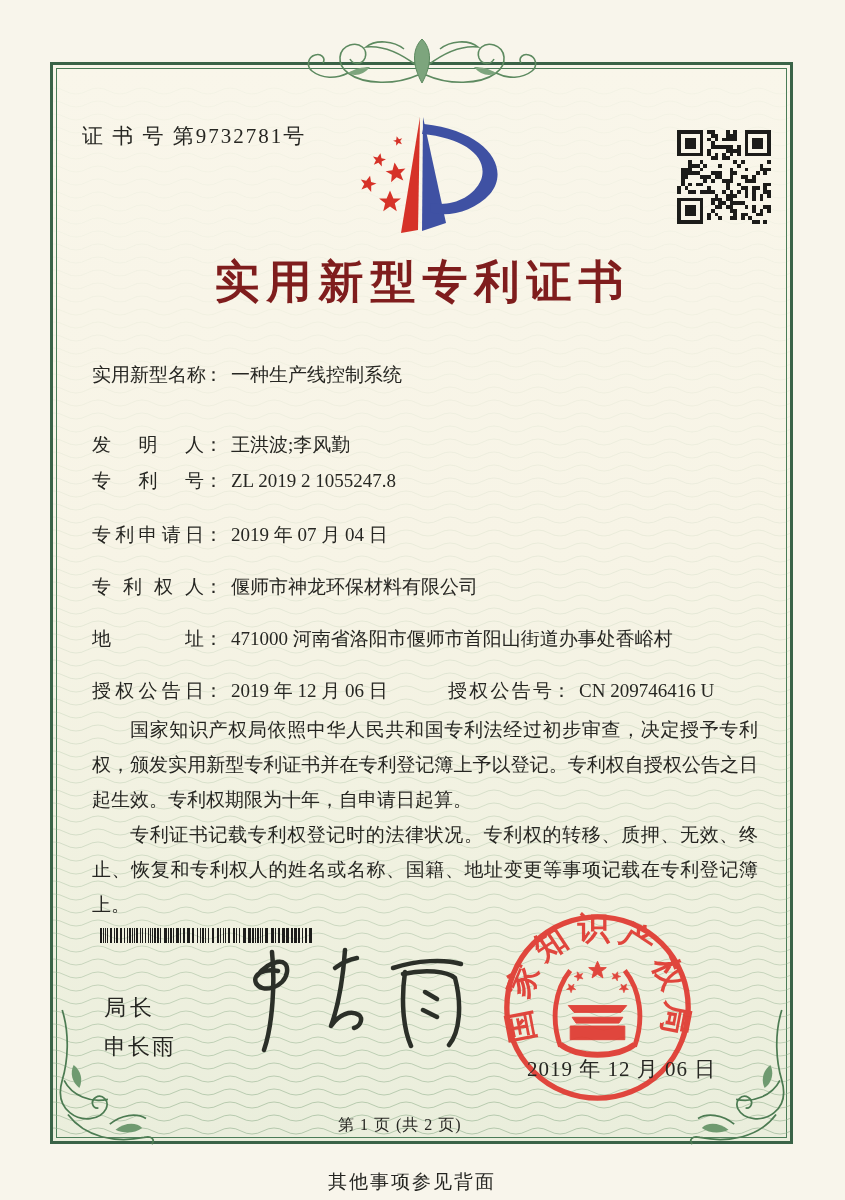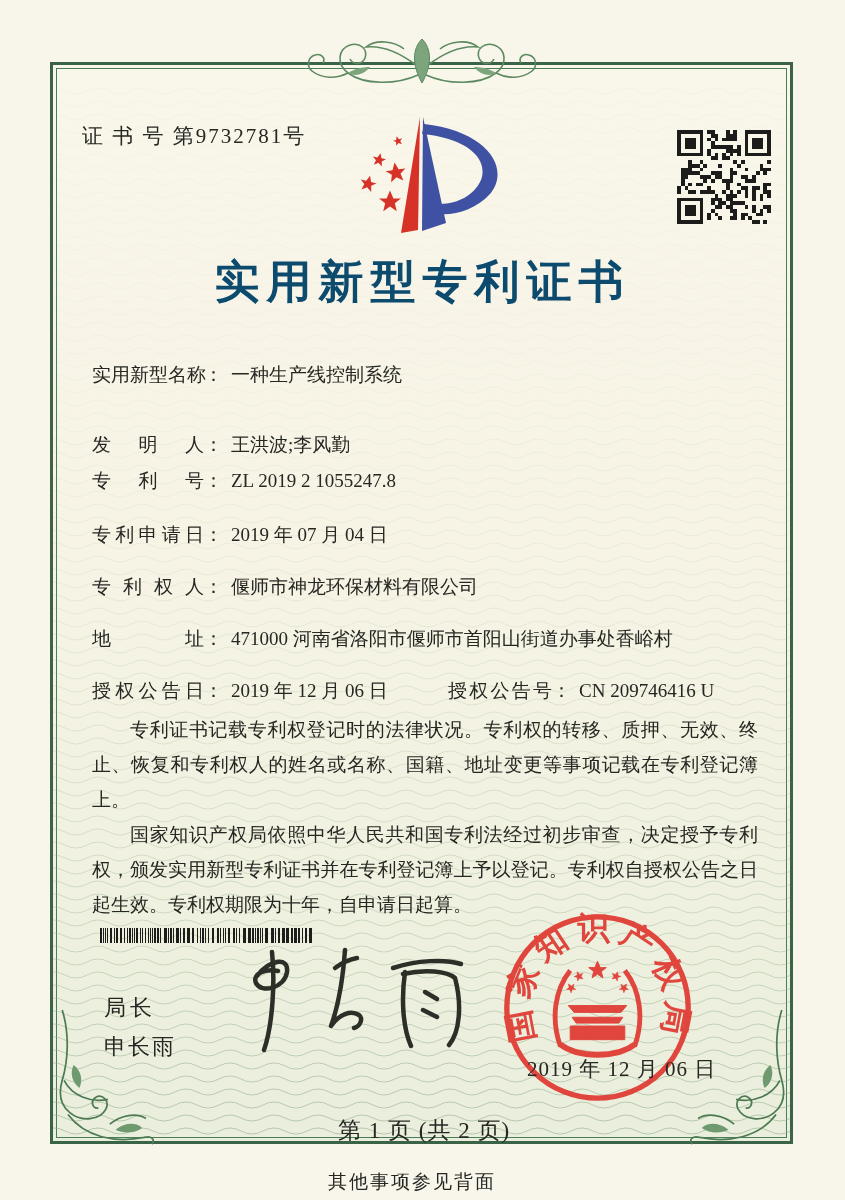--- a/index.html
+++ b/index.html
@@ -30,42 +30,42 @@
     position:absolute;left:3px;top:3px;right:3px;bottom:3px;
     border:1px solid var(--frame-green-2);
   }
   #waves{left:53px;top:65px;width:737px;height:1076px;pointer-events:none;}
   
   .cert-no{left:82px;top:122px;font-size:21px;letter-spacing:2px;}
   #logo{left:332px;top:110px;width:190px;height:132px;}
   #qr{left:677px;top:130px;width:94px;height:94px;}
   .title{
     left:0;top:252px;width:845px;text-align:center;
-    font-size:45px;font-weight:bold;letter-spacing:7px;color:#0c4a6e;
+    font-size:45px;font-weight:bold;letter-spacing:7px;color:#7f1d1d;
   }
   
   .row{position:absolute;left:92px;font-size:19px;white-space:nowrap;}
   .flabel{display:inline-block;width:112px;text-align:justify;text-align-last:justify;vertical-align:top;}
   .colon{display:inline-block;margin-right:8px;}
   .grant-no-group{position:absolute;left:335px;top:0;white-space:nowrap;margin-left:21px;}
   .grant-no-group .flabel{width:104px;}
   
   .paras{left:92px;top:712px;width:666px;font-size:19px;line-height:35px;text-align:justify;}
   .paras p{margin:0;text-indent:2em;}
   
   #barcode{left:100px;top:928px;width:218px;height:15px;}
   
   .signer-title{left:104px;top:993px;font-size:22px;letter-spacing:4px;font-family:Liberation Sans, sans-serif;}
   .signer-name{left:104px;top:1032px;font-size:22px;letter-spacing:2px;font-family:Liberation Serif, serif;}
   #signature{left:233px;top:942px;width:235px;height:125px;}
   
   #seal{left:500px;top:910px;width:195px;height:195px;opacity:0.93;}
   .seal-date{left:527px;top:1055px;font-size:21px;letter-spacing:1px;z-index:6;}
   
-  .page-num{left:338px;top:1115px;font-size:23px;letter-spacing:1px;}
+  .page-num{left:338px;top:1115px;font-size:16px;letter-spacing:1px;}
   .back-note{left:328px;top:1161px;font-size:19px;letter-spacing:2px;margin-top:8px;}
   
   #orn-top{left:300px;top:34px;width:244px;height:54px;}
   #orn-bl{left:50px;top:1008px;width:112px;height:138px;}
   #orn-br{left:682px;top:1008px;width:112px;height:138px;}
   .z1{z-index:1}.z2{z-index:2}.z3{z-index:3}.z4{z-index:4}.z5{z-index:5}
 </style>
 </head>
 <body>
 
@@ -503,22 +503,22 @@
   <span class="flabel">地址</span><span class="colon">：</span><span class="fvalue">471000 河南省洛阳市偃师市首阳山街道办事处香峪村</span>
 </div>
 <div class="row z3" style="top:678px">
   <span class="flabel">授权公告日</span><span class="colon">：</span><span class="fvalue">2019 年 12 月 06 日</span>
   <span class="grant-no-group">
     <span class="flabel">授权公告号</span><span class="colon">：</span><span class="fvalue">CN 209746416 U</span>
   </span>
 </div>
 
 <div class="abs paras z3">
+  <p>国家知识产权局依照中华人民共和国专利法经过初步审查，决定授予专利权，颁发实用新型专利证书并在专利登记簿上予以登记。专利权自授权公告之日起生效。专利权期限为十年，自申请日起算。</p>
   <p>专利证书记载专利权登记时的法律状况。专利权的转移、质押、无效、终止、恢复和专利权人的姓名或名称、国籍、地址变更等事项记载在专利登记簿上。</p>
-  <p>国家知识产权局依照中华人民共和国专利法经过初步审查，决定授予专利权，颁发实用新型专利证书并在专利登记簿上予以登记。专利权自授权公告之日起生效。专利权期限为十年，自申请日起算。</p>
 </div>
 
 <svg id="barcode" class="abs z3" viewBox="0 0 218 15" preserveAspectRatio="none">
     <rect x="0" y="0" width="2" height="15" fill="#1d1d1b"></rect>
     <rect x="3" y="0" width="1" height="15" fill="#1d1d1b"></rect>
     <rect x="5" y="0" width="1" height="15" fill="#1d1d1b"></rect>
     <rect x="7" y="0" width="1" height="15" fill="#1d1d1b"></rect>
     <rect x="10" y="0" width="2" height="15" fill="#1d1d1b"></rect>
     <rect x="14" y="0" width="1" height="15" fill="#1d1d1b"></rect>
     <rect x="16" y="0" width="2" height="15" fill="#1d1d1b"></rect>

